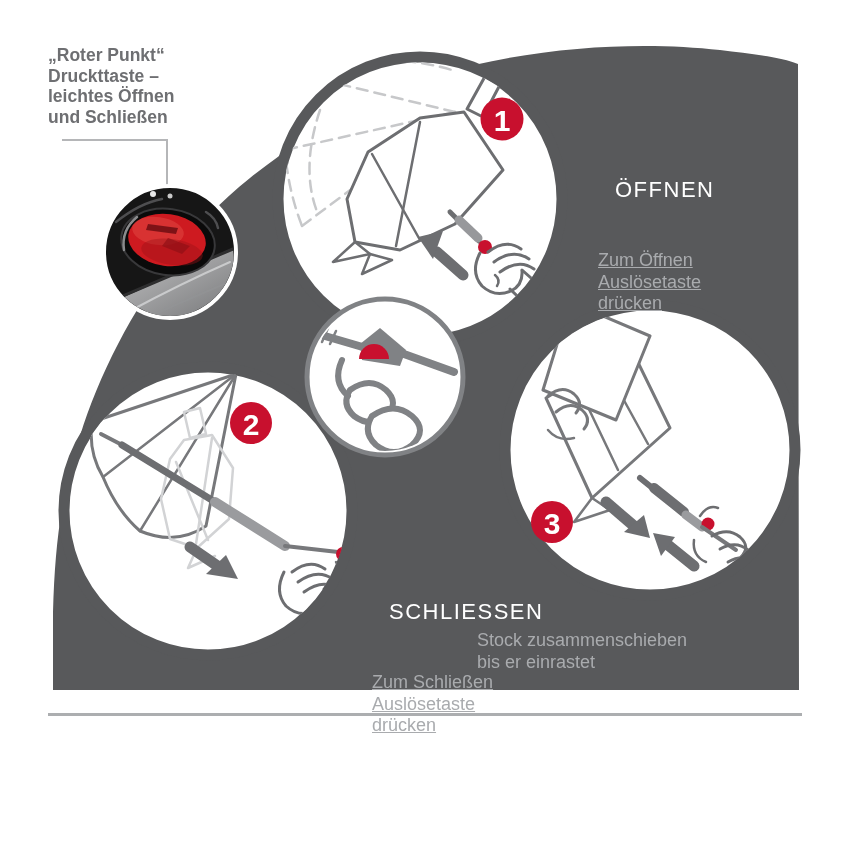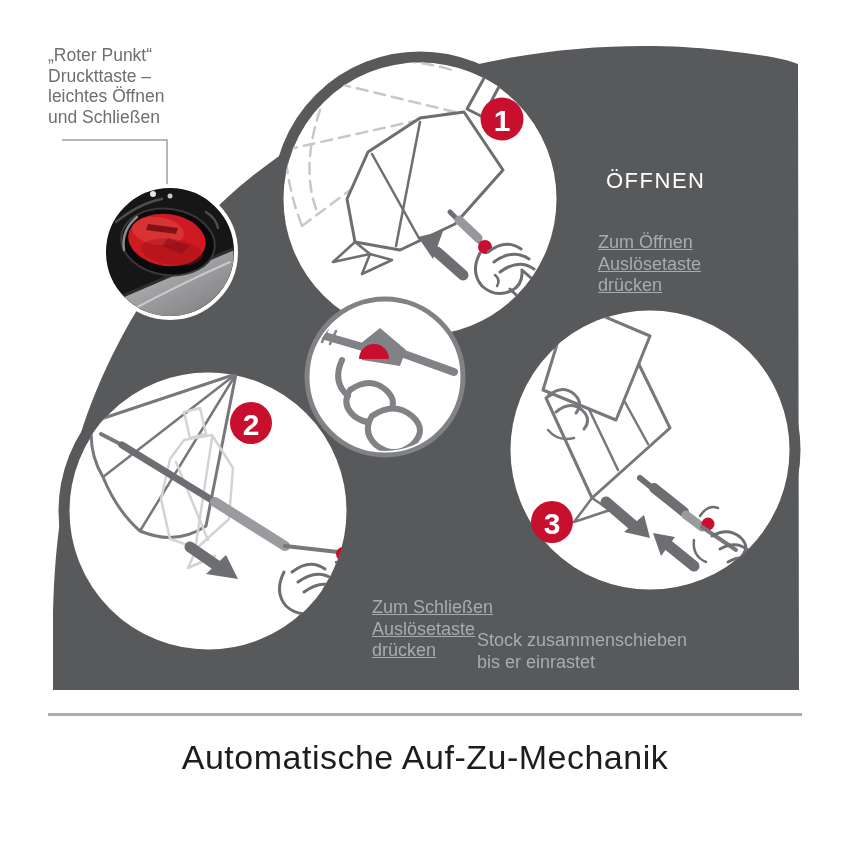--- a/index.html
+++ b/index.html
@@ -4,24 +4,24 @@
 <style>
   html,body{margin:0;padding:0;background:#ffffff;}
   .stage{
     position:relative;width:850px;height:850px;background:#ffffff;overflow:hidden;
     font-family:"Liberation Sans",sans-serif;
   }
   .stage svg{position:absolute;left:0;top:0;}
   .txt{position:absolute;white-space:pre-line;}
   .note{
     left:48px;top:45px;width:220px;
-    font-size:17.5px;line-height:20.5px;color:#6e6f72;
+    font-size:17.5px;line-height:20.5px;color:#6e6f72;font-weight:bold;
   }
   .step-head{
-    margin:8px;font-weight:normal;font-size:22px;letter-spacing:1.5px;
+    margin:17px;font-weight:normal;font-size:22px;letter-spacing:1.5px;
     color:#ffffff;line-height:23px;
   }
   .step-body{
     margin:14px 0 0 0;font-size:18px;line-height:21.5px;color:#a9abae;text-decoration:underline;
   }
   .step1{left:598px;top:143px;width:200px;}
   .step2{left:372px;top:565px;width:220px;}
   .caption3{
     right:73px;top:629px;width:300px;text-align:left;
     font-size:18px;line-height:22px;color:#a9abae;
@@ -252,24 +252,24 @@
 und Schließen</div>
 
   <div class="txt step1">
     <h3 class="step-head">ÖFFNEN</h3>
     <p class="step-body txt-body" style="white-space:pre-line">Zum Öffnen
 Auslösetaste
 drücken</p>
   </div>
 
   <div class="txt step2">
+    <h3 class="step-head">SCHLIESSEN</h3>
     <p class="step-body" style="white-space:pre-line">Zum Schließen
 Auslösetaste
 drücken</p>
   </div>
 
   <div class="txt caption3">Stock zusammenschieben
 bis er einrastet</div>
 
   <div class="divider"></div>
 
-  <div class="title">Automatische Auf-Zu-Mechanik</div>
 </div>
 
 </body></html>

